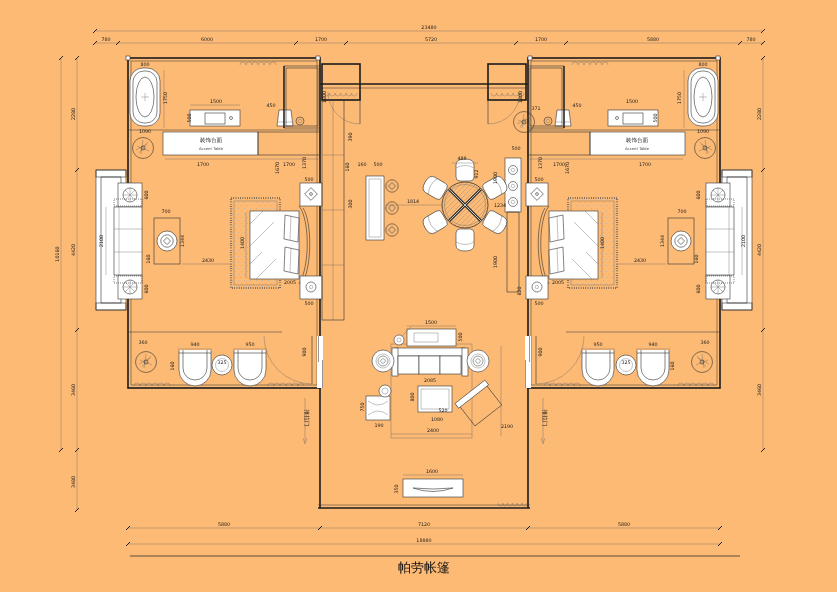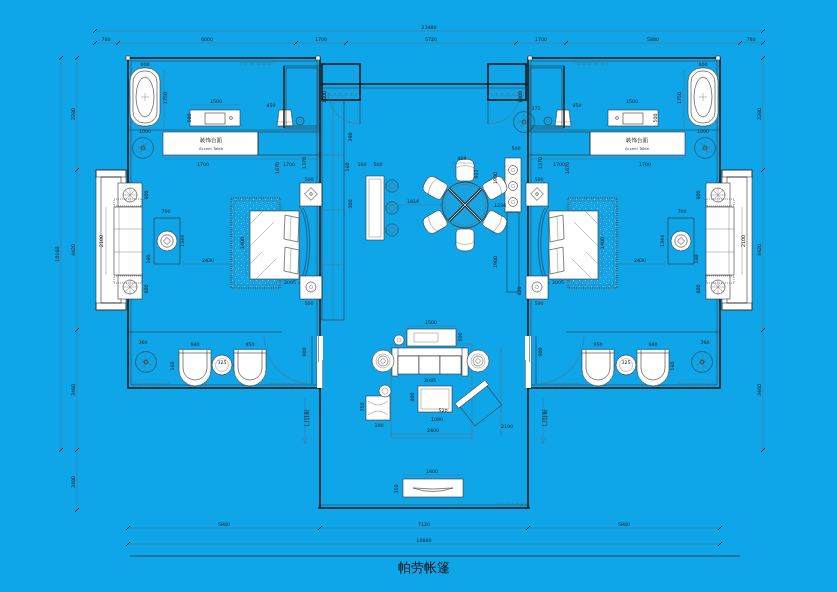--- a/index.html
+++ b/index.html
@@ -1,16 +1,16 @@
 <!DOCTYPE html>
 <html><head>
 <meta charset="utf-8">
 <style>
   html,body{margin:0;padding:0;background:#fff;}
-  #stage{width:837px;height:592px;position:relative;background:#0ea5e9;font-family:"DejaVu Sans",sans-serif;}
+  #stage{width:837px;height:592px;position:relative;background:#fdba74;font-family:"DejaVu Sans",sans-serif;}
   svg{position:absolute;left:0;top:0;}
   .w{stroke:#1b1b1b;stroke-width:1.6;fill:none}
   .w2{stroke:#3a3a3a;stroke-width:.55;fill:none}
   .fn{stroke:#333;stroke-width:.6;fill:none}
   .fw{stroke:#333;stroke-width:.6;fill:#fff}
   .dl{stroke:#666;stroke-width:.4;fill:none}
   .tk{stroke:#111;stroke-width:.9;fill:none}
   .t{font:4.8px "DejaVu Sans",sans-serif;fill:#1c1c1c;text-anchor:middle}
   .tc{font:5.6px "DejaVu Sans",sans-serif;fill:#1c1c1c;text-anchor:middle}
   .te{font:3.8px "DejaVu Sans",sans-serif;fill:#444;text-anchor:middle}

